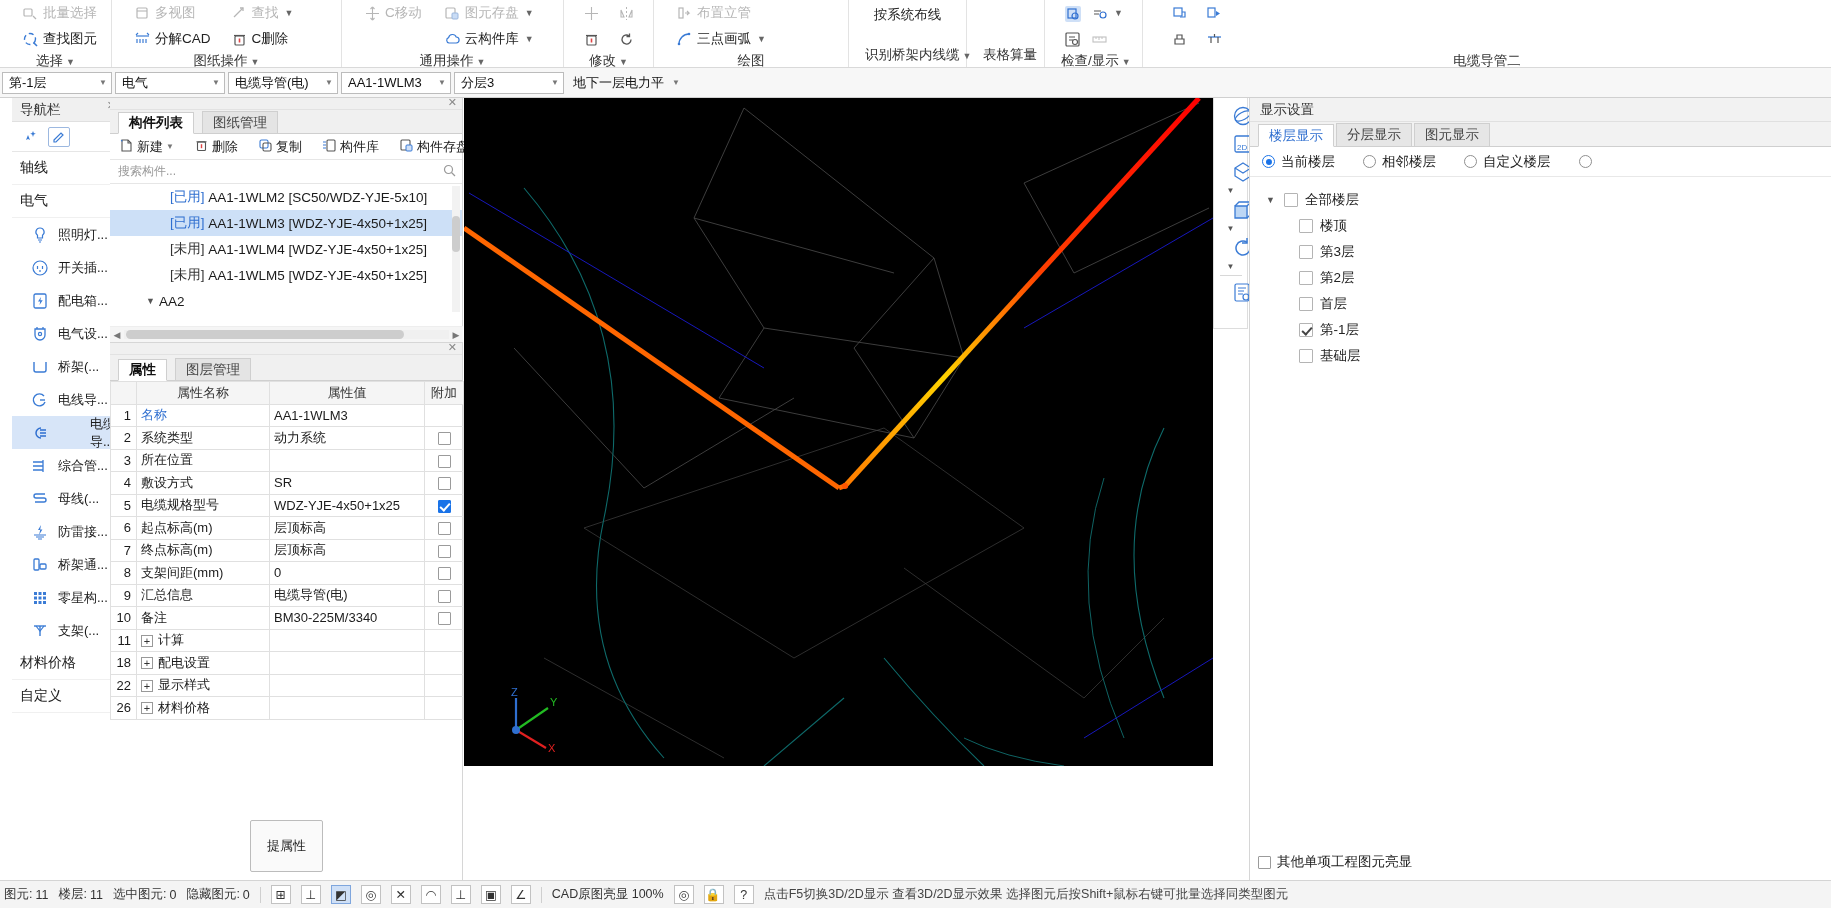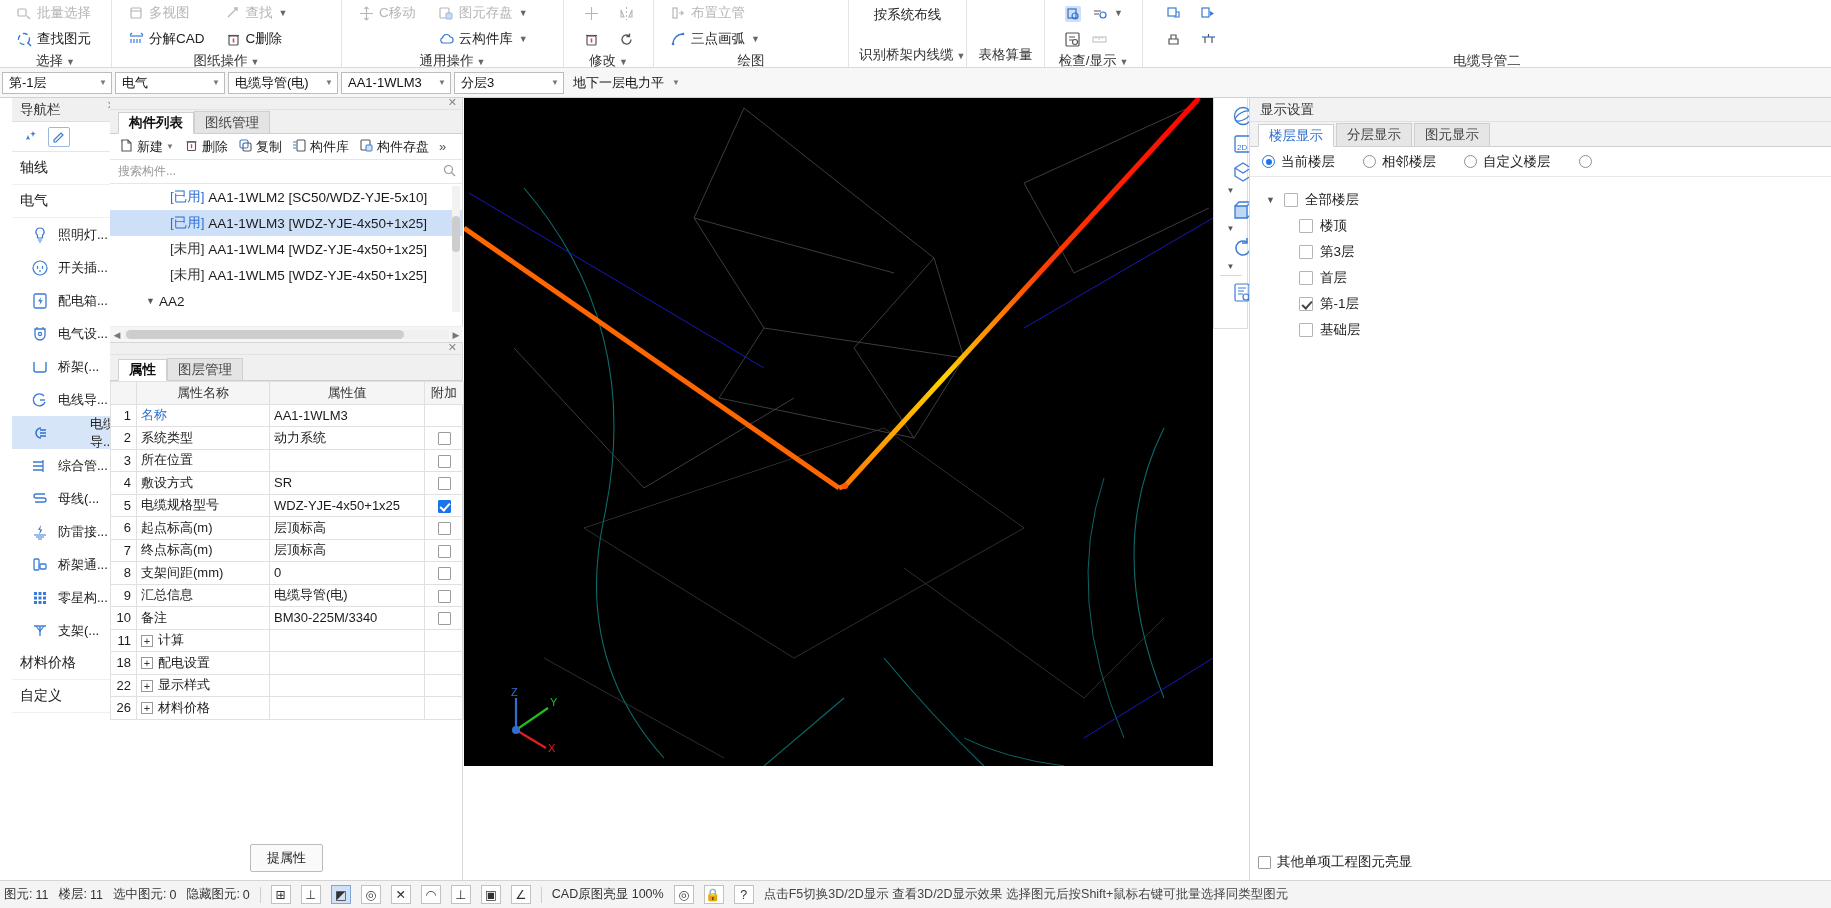--- a/index.html
+++ b/index.html
@@ -15,21 +15,21 @@
   #app { position: relative; width: 1831px; height: 908px; background: #fff; }
 
   
   .ribbon {
     position: absolute; left: 0; top: 0; width: 1831px; height: 68px;
     background: #fff; border-bottom: 1px solid #d9d9d9;
     display: flex; align-items: stretch;
   }
   .rib-group {
     position: relative; display: flex; flex-direction: column;
-    justify-content: space-between; padding: 0 10px;
+    justify-content: space-between; padding: 0 16px;
     border-right: 1px solid #e3e3e3; flex: none;
   }
   .rib-items { display: flex; align-items: flex-start; flex: 1; padding-top: 0; }
   .rib-col { display: flex; flex-direction: column; justify-content: flex-start; }
   .rib-btn {
     display: flex; align-items: center; gap: 4px; white-space: nowrap;
     padding: 2px 6px; height: 26px; font-size: 13.5px; color: #222;
     cursor: default;
   }
   .rib-btn.dim { color: #b6b6b6; }
@@ -86,25 +86,25 @@
   .cpanel {
     position: absolute; left: 110px; top: 98px; width: 353px; height: 245px;
     background: #fff; border-right: 1px solid #d6d6d6; border-bottom: 1px solid #d6d6d6;
   }
   .pan-titlebar { height: 12px; background: #f0f0f0; position: relative; border-bottom: 1px solid #e2e2e2; }
   .pan-titlebar .x { position: absolute; right: 5px; top: -2px; color: #888; font-size: 11px; }
   .tabstrip { height: 24px; background: #f0f0f0; display: flex; align-items: flex-end; padding-left: 8px; border-bottom: 1px solid #cfcfcf; }
   .tab {
     height: 22px; padding: 0 10px; display: flex; align-items: center;
     font-size: 13.5px; color: #444; background: #e4e4e4; border: 1px solid #cfcfcf;
-    border-bottom: none; margin-right: 0;
+    border-bottom: none; margin-right: 8px;
   }
   .tab.active { background: #fff; color: #111; font-weight: bold; border-bottom: 1px solid #fff; margin-bottom: -1px; }
   .ctoolbar {
-    height: 26px; display: flex; align-items: center; gap: 2px; padding-left: 5px;
+    height: 26px; display: flex; align-items: center; gap: 12px; padding-left: 5px;
     border-bottom: 1px solid #e6e6e6; font-size: 13px; background: #fff;
   }
   .ctoolbar .cb { display: flex; align-items: center; gap: 3px; padding: 2px 4px; white-space: nowrap; }
   .ctoolbar .cb .caret { font-size: 8px; color: #777; }
   .ctoolbar .more { color: #555; padding: 0 4px; }
   .searchbox {
     height: 24px; border-bottom: 1px solid #e6e6e6; display: flex;
     align-items: center; justify-content: space-between; padding: 0 6px 0 8px;
     font-size: 12px; color: #9a9a9a;
   }
@@ -152,21 +152,21 @@
   }
   .expand {
     display: inline-block; width: 12px; height: 12px; border: 1px solid #999;
     line-height: 10px; text-align: center; font-size: 11px; color: #333;
     margin-right: 5px; vertical-align: middle; background: #fff;
   }
   .btn-bottom {
     position: absolute; left: 0; bottom: 8px; width: 353px; display: flex; justify-content: center;
   }
   .btn-bottom .b {
-    border: 1px solid #bcbcbc; background: #fafafa; padding: 4px 16px;
+    border: 1px solid #bcbcbc; background: #fafafa; padding: 16px 16px;
     font-size: 13px; color: #222; border-radius: 2px;
   }
 
   
   .canvas {
     position: absolute; left: 464px; top: 98px; width: 749px; height: 668px;
     background: #000; overflow: hidden;
   }
   .canvas svg { display: block; }
   .vtoolbar {
@@ -1091,20 +1091,24 @@
       <div class="tnode child">
         <span class="chk2"></span>
         <span>楼顶</span>
       </div>
       <div class="tnode child">
         <span class="chk2"></span>
         <span>第3层</span>
       </div>
       <div class="tnode child">
         <span class="chk2"></span>
+        <span>第2层</span>
+      </div>
+      <div class="tnode child">
+        <span class="chk2"></span>
         <span>首层</span>
       </div>
       <div class="tnode child">
         <span class="chk2 on"></span>
         <span>第-1层</span>
       </div>
       <div class="tnode child">
         <span class="chk2"></span>
         <span>基础层</span>
       </div>

